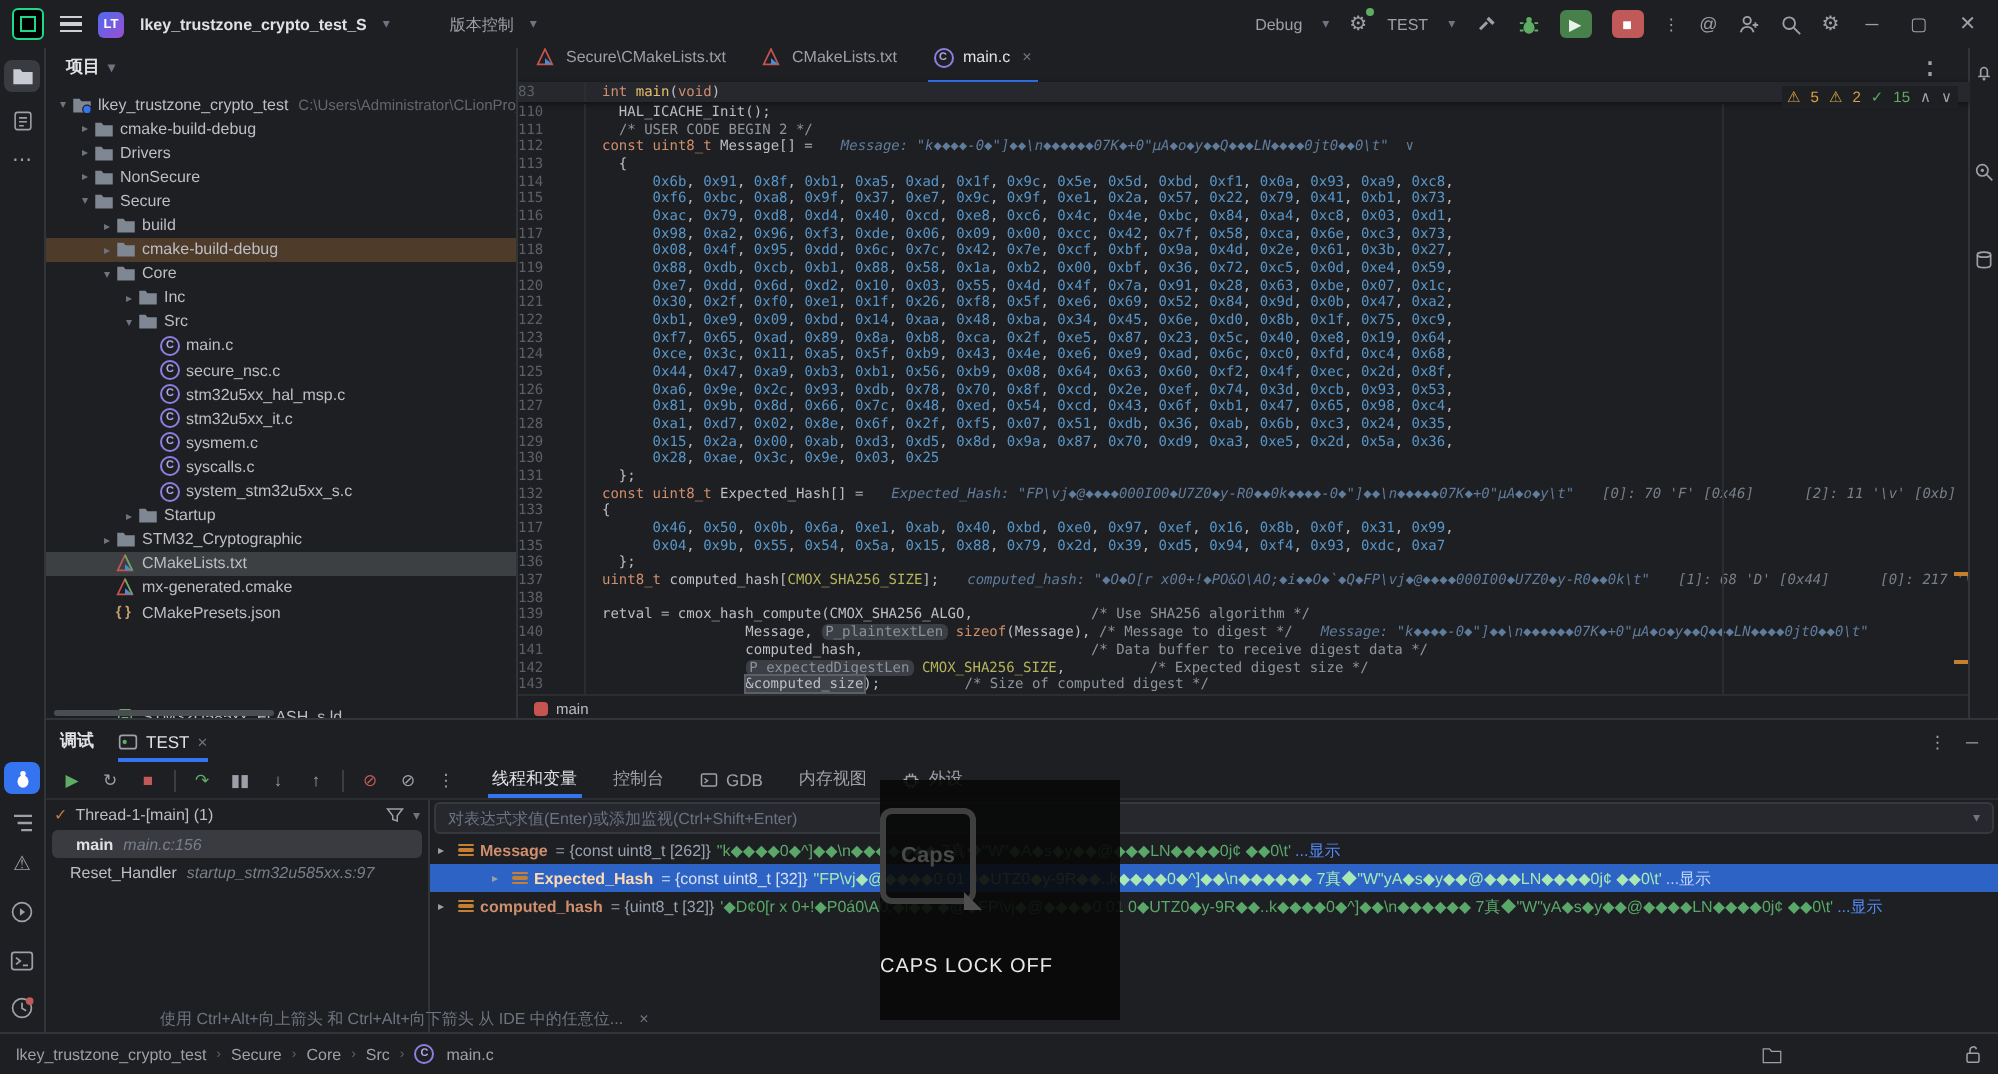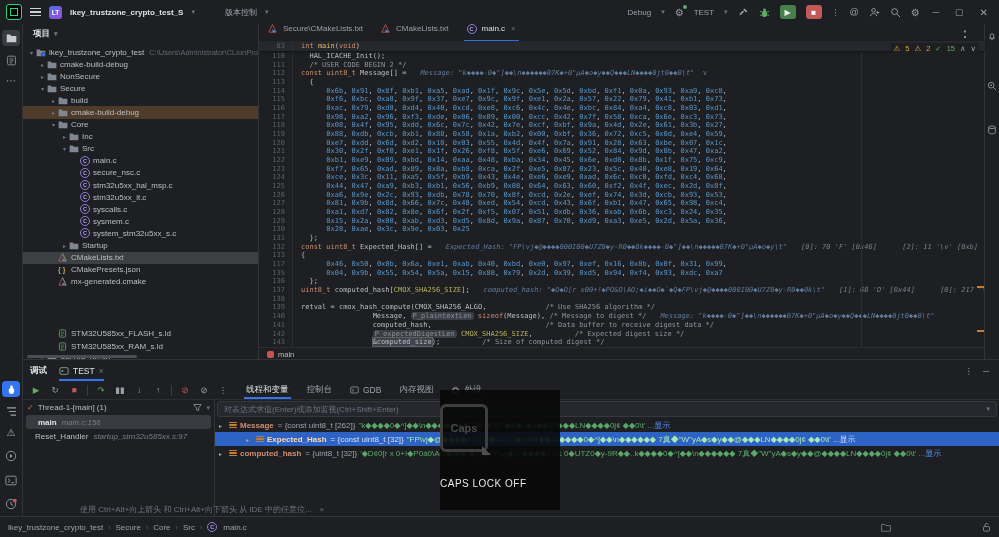--- a/index.html
+++ b/index.html
@@ -52,21 +52,21 @@
   .tabbar{height:17px;border-bottom:1px solid #313438;display:flex;align-items:center;font-size:8px;color:#9da0a8;}
   .tab{display:flex;align-items:flex-start;gap:4px;padding:0 9px;height:100%;position:relative;}
   .tab.active{color:#dfe1e5;}
   .tab.active:after{content:"";position:absolute;left:6px;right:6px;bottom:-1px;height:2px;background:#3574f0;}
   .tab .x{color:#6e7480;font-size:8px;margin-left:2px;}
   .tab-kebab{margin-left:auto;padding-right:8px;color:#9da0a8;}
   .sticky{position:absolute;top:17px;left:0;right:0;height:10px;background:#26282e;box-shadow:0 1px 3px rgba(0,0,0,.45);
           display:flex;font-size:7px;line-height:10px;z-index:3;}
   .codearea{position:absolute;top:28px;left:0;right:0;bottom:12px;overflow:hidden;font-size:7px;}
   .crow{height:8.68px;line-height:8.68px;display:flex;white-space:pre;}
-  .ln{width:26px;flex:none;text-align:right;padding-right:7px;color:#5c6066;font-family:"DejaVu Sans Mono",monospace;border-right:1px solid #2b2d31;}
+  .ln{width:26px;flex:none;padding-right:7px;color:#5c6066;font-family:"DejaVu Sans Mono",monospace;border-right:1px solid #2b2d31;}
   .ccode{font-family:"DejaVu Sans Mono",monospace;color:#bcbec4;padding-left:8px;}
   .chint,.crhint{font-family:"DejaVu Sans Mono",monospace;font-style:italic;padding-left:14px;}
   .chint{color:#5f7c9c;}
   .crhint{color:#787f89;}
   .kw{color:#cf8e6d;}
   .num{color:#5896c8;}
   .cmt{color:#8e949c;}
   .macro{color:#b5b35c;}
   .fn{color:#e8bf6a;}
   .chip{background:#3b3e44;color:#8b9199;border-radius:3px;padding:0 2px;}
@@ -292,20 +292,32 @@
         </div>
         <div class="trow" style="padding-left: 15px;">
           <span class="chv">▸</span>
 
           <span class="fico">
             <svg width="10" height="9" viewBox="0 0 16 14">
               <path d="M1 2h5l1.6 2H15v9H1z" fill="#7f8792"></path>
             </svg>
           </span>
 
+          <span class="tlabel">Drivers</span>
+
+        </div>
+        <div class="trow" style="padding-left: 15px;">
+          <span class="chv">▸</span>
+
+          <span class="fico">
+            <svg width="10" height="9" viewBox="0 0 16 14">
+              <path d="M1 2h5l1.6 2H15v9H1z" fill="#7f8792"></path>
+            </svg>
+          </span>
+
           <span class="tlabel">NonSecure</span>
 
         </div>
         <div class="trow" style="padding-left: 15px;">
           <span class="chv">▾</span>
 
           <span class="fico">
             <svg width="10" height="9" viewBox="0 0 16 14">
               <path d="M1 2h5l1.6 2H15v9H1z" fill="#7f8792"></path>
             </svg>
@@ -414,31 +426,31 @@
           <span class="tlabel">stm32u5xx_it.c</span>
 
         </div>
         <div class="trow" style="padding-left: 48px;">
           <span class="chv"></span>
 
           <span class="fico">
             <span class="fic-c">C</span>
           </span>
 
+          <span class="tlabel">sysmem.c</span>
+
+        </div>
+        <div class="trow" style="padding-left: 48px;">
+          <span class="chv"></span>
+
+          <span class="fico">
+            <span class="fic-c">C</span>
+          </span>
+
           <span class="tlabel">syscalls.c</span>
-
-        </div>
-        <div class="trow" style="padding-left: 48px;">
-          <span class="chv"></span>
-
-          <span class="fico">
-            <span class="fic-c">C</span>
-          </span>
-
-          <span class="tlabel">sysmem.c</span>
 
         </div>
         <div class="trow" style="padding-left: 48px;">
           <span class="chv"></span>
 
           <span class="fico">
             <span class="fic-c">C</span>
           </span>
 
           <span class="tlabel">system_stm32u5xx_s.c</span>
@@ -447,58 +459,70 @@
         <div class="trow" style="padding-left: 37px;">
           <span class="chv">▸</span>
 
           <span class="fico">
             <svg width="10" height="9" viewBox="0 0 16 14">
               <path d="M1 2h5l1.6 2H15v9H1z" fill="#7f8792"></path>
             </svg>
           </span>
 
           <span class="tlabel">Startup</span>
+
+        </div>
+        <div class="trow" style="padding-left: 26px;">
+          <span class="chv">▸</span>
+
+          <span class="fico">
+            <svg width="10" height="9" viewBox="0 0 16 14">
+              <path d="M1 2h5l1.6 2H15v9H1z" fill="#7f8792"></path>
+            </svg>
+          </span>
+
+          <span class="tlabel">STM32_Cryptographic</span>
 
         </div>
         <div class="trow sel-gray" style="padding-left: 26px;">
           <span class="chv"></span>
 
           <span class="fico">
             <svg width="9" height="9" viewBox="0 0 16 16">
               <path d="M8 1L1.5 14.5h13z" fill="none" stroke="#c75450" stroke-width="1.5"></path>
               <path d="M8 1l6.5 13.5" stroke="#5fad65" stroke-width="1.5"></path>
               <path d="M8 9l6.5 5.5H8z" fill="#4e8ad0"></path>
             </svg>
           </span>
 
           <span class="tlabel">CMakeLists.txt</span>
 
         </div>
         <div class="trow" style="padding-left: 26px;">
           <span class="chv"></span>
 
           <span class="fico">
-            <span class="fic-json">{ }</span>
-          </span>
-
-          <span class="tlabel">CMakePresets.json</span>
-
-        </div>
-        <div class="trow" style="padding-left: 26px;">
-          <span class="chv"></span>
-
-          <span class="fico">
             <svg width="9" height="9" viewBox="0 0 16 16">
               <path d="M8 1L1.5 14.5h13z" fill="none" stroke="#c75450" stroke-width="1.5"></path>
               <path d="M8 1l6.5 13.5" stroke="#5fad65" stroke-width="1.5"></path>
               <path d="M8 9l6.5 5.5H8z" fill="#4e8ad0"></path>
             </svg>
           </span>
 
           <span class="tlabel">mx-generated.cmake</span>
+
+        </div>
+        <div class="trow" style="padding-left: 26px;">
+          <span class="chv"></span>
+
+          <span class="fico">
+            <span class="fic-json">{ }</span>
+          </span>
+
+          <span class="tlabel">CMakePresets.json</span>
 
         </div>
         <div class="trow" style="padding-left: 26px; margin-top: 40px;">
           <span class="chv"></span>
 
           <span class="fico">
             <svg width="9" height="9" viewBox="0 0 16 16">
               <rect x="2.5" y="1.5" width="11" height="13" rx="2" fill="none" stroke="#6aab73" stroke-width="1.4"></rect>
               <path d="M5 5.5h6M5 8.5h6M5 11.5h4" stroke="#6aab73"></path>
             </svg>

